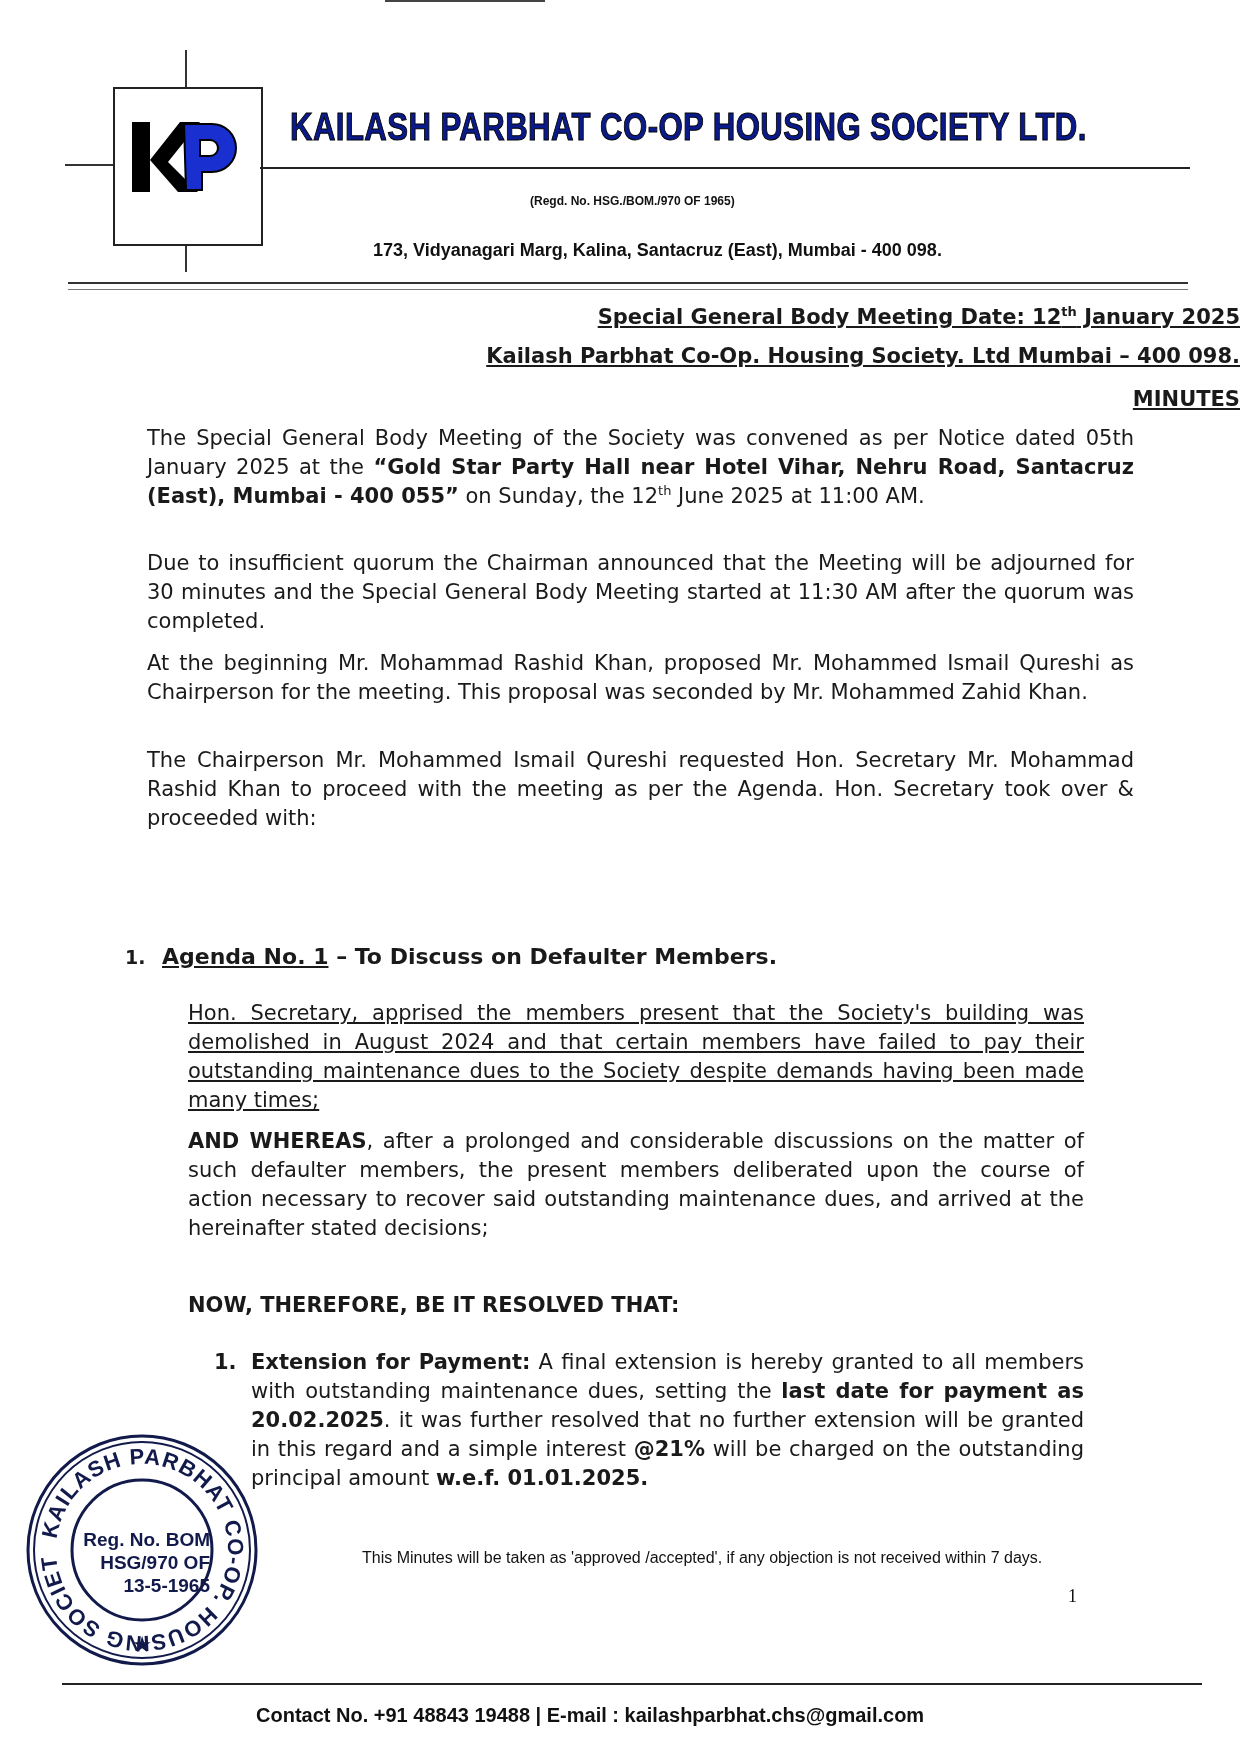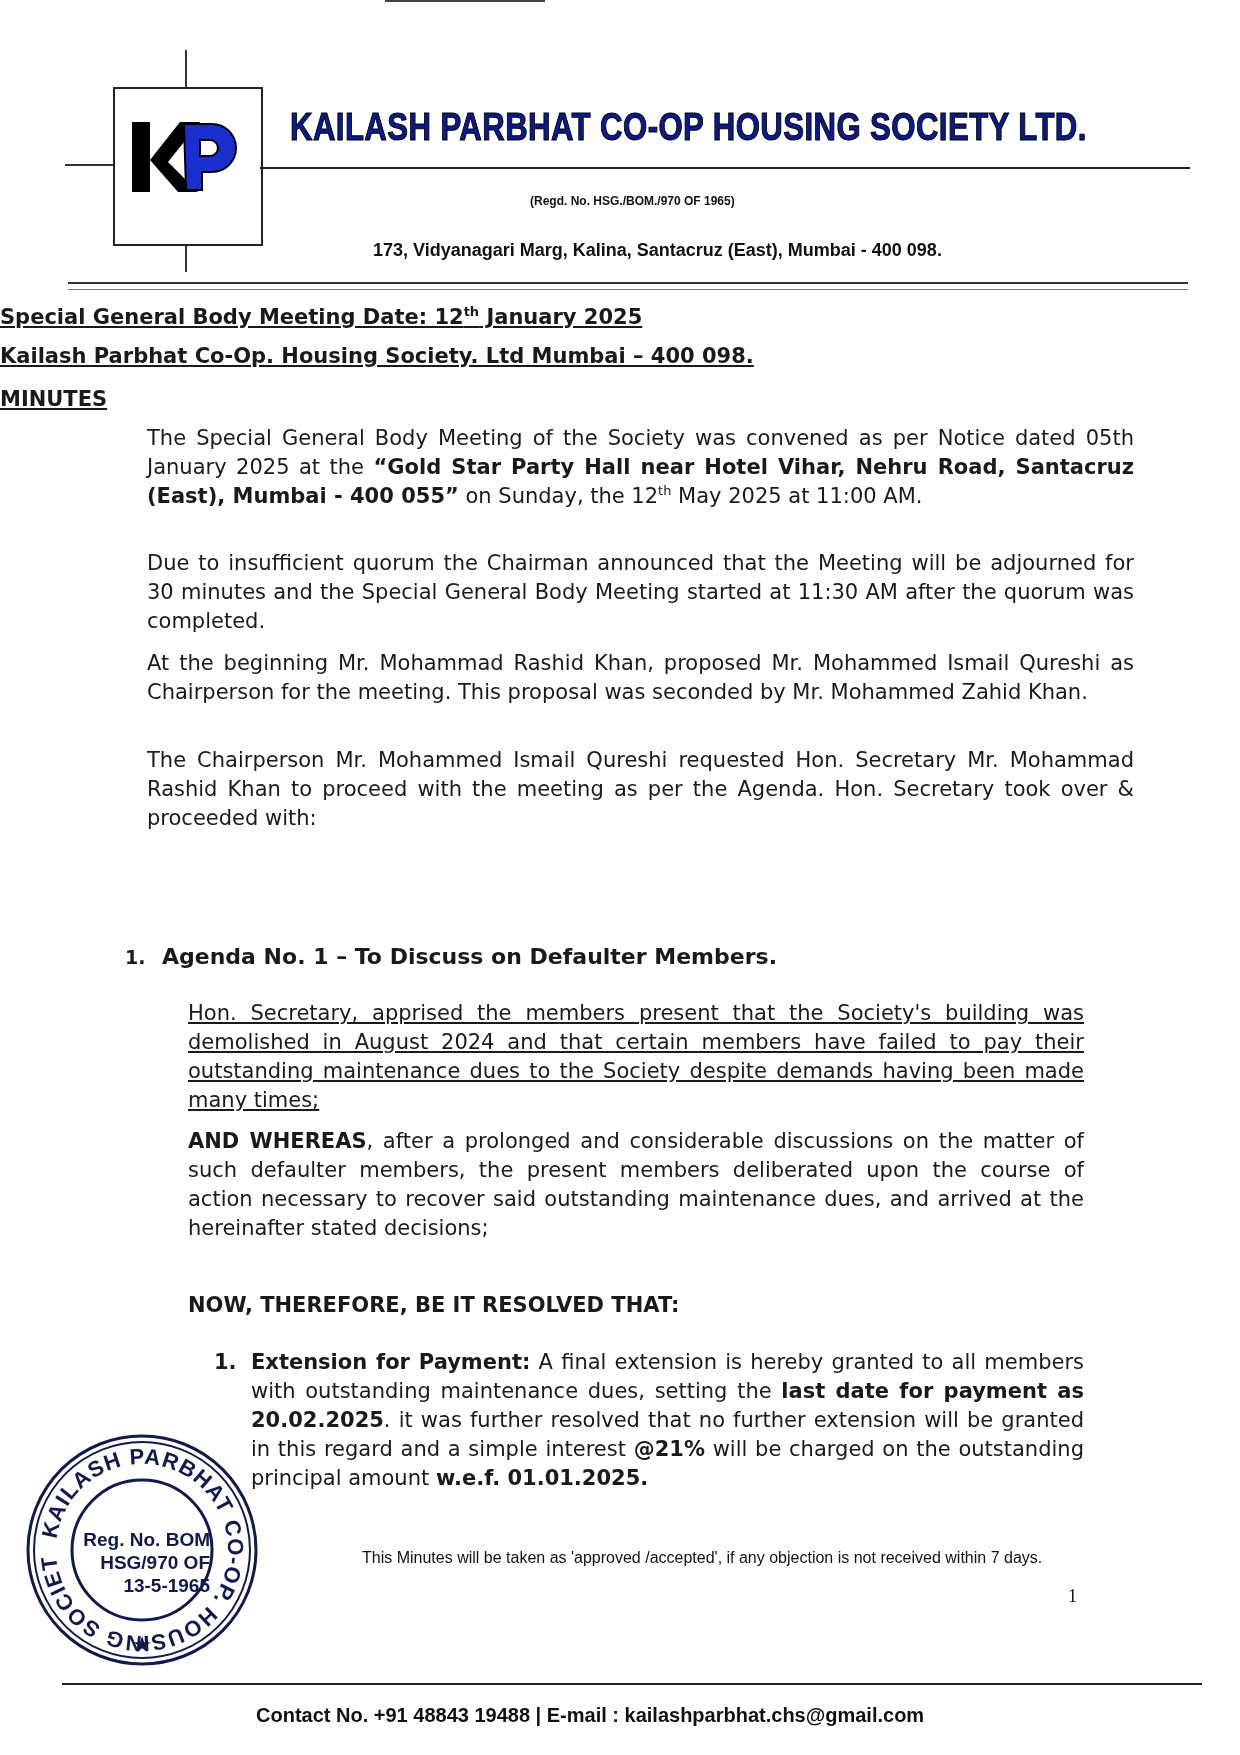--- a/index.html
+++ b/index.html
@@ -11,28 +11,28 @@
   .logo-hline { position: absolute; left: 65px; top: 164px; width: 50px; height: 2px; background: #333; }
   .logo-svg { position: absolute; left: 128px; top: 118px; }
   .org-name { position: absolute; left: 290px; top: 106px; font-family: "Liberation Sans", sans-serif; font-weight: 700; font-size: 38px; color: #0b1a8a; letter-spacing: 0.5px; transform: scaleX(0.82); transform-origin: left top; white-space: nowrap; -webkit-text-stroke: 1px #000; }
   .org-rule { position: absolute; left: 260px; top: 167px; width: 930px; height: 2px; background: #222; }
   .regd { position: absolute; left: 530px; top: 194px; font-family: "Liberation Sans", sans-serif; font-weight: 700; font-size: 12px; white-space: nowrap; }
   .address { position: absolute; left: 373px; top: 240px; font-family: "Liberation Sans", sans-serif; font-weight: 700; font-size: 18px; white-space: nowrap; }
   .header-rule1 { position: absolute; left: 68px; top: 282px; width: 1120px; height: 2px; background: #333; }
   .header-rule2 { position: absolute; left: 68px; top: 289px; width: 1120px; height: 1px; background: #777; }
 
   .content { position: absolute; left: 0; top: 0; width: 1240px; font-family: "DejaVu Sans", sans-serif; font-size: 21px; line-height: 30px; color: #1a1a1a; }
-  .title { position: absolute; left: 0; width: 1240px; text-align: left; font-weight: 700; text-decoration: underline; font-size: 21px; white-space: nowrap; }
+  .title { position: absolute; left: 0; width: 1240px; text-align: right; font-weight: 700; text-decoration: underline; font-size: 21px; white-space: nowrap; }
   .title sup { font-size: 13px; }
   .para { position: absolute; left: 147px; width: 987px; text-align: justify; font-size: 21px; line-height: 29px; }
   .para b { font-weight: 700; }
   .para sup { font-size: 13px; line-height: 0; }
   .agenda { position: absolute; left: 125px; top: 942px; font-weight: 700; font-size: 22px; white-space: nowrap; }
   .agenda .num { display:inline-block; width: 37px; font-size: 19px; }
-  .agenda .ag-link { }
+  .agenda .ag-link { text-decoration: underline; }
   .sub { position: absolute; left: 188px; width: 896px; text-align: justify; font-size: 21px; line-height: 29px; }
   .resolved { position: absolute; left: 188px; top: 1290px; font-weight: 700; font-size: 21px; }
   .res-item { position: absolute; left: 214px; top: 1348px; width: 870px; font-size: 21px; line-height: 29px; text-align: justify; }
   .res-item .n { position: absolute; left: 0; top: 0; font-weight: 700; }
   .res-item .body { display:block; padding-left: 37px; }
 
   .stamp { position: absolute; left: 22px; top: 1430px; width: 240px; height: 240px; }
   .stamp-text { position: absolute; left: 60px; top: 1528px; width: 150px; text-align: right; font-family: "Liberation Sans", sans-serif; font-weight: 700; font-size: 19px; line-height: 23px; color: #111a4a; }
   .disclaimer { position: absolute; left: 362px; top: 1549px; font-family: "Liberation Sans", sans-serif; font-size: 16px; white-space: nowrap; }
   .page-num { position: absolute; left: 1068px; top: 1586px; font-family: "Liberation Serif", serif; font-size: 18px; }
@@ -60,21 +60,21 @@
   <div class="address">173, Vidyanagari Marg, Kalina, Santacruz (East), Mumbai - 400 098.</div>
   <div class="header-rule1"></div>
   <div class="header-rule2"></div>
 </div>
 
 <div class="content">
   <div class="title" style="top:297px;"><span>Special General Body Meeting Date: 12</span><sup>th</sup><span> January 2025</span></div>
   <div class="title" style="top:341px;">Kailash Parbhat Co-Op. Housing Society. Ltd Mumbai – 400 098.</div>
   <div class="title" style="top:384px;">MINUTES</div>
 
-  <div class="para" style="top:424px;"><span>The Special General Body Meeting of the Society was convened as per Notice dated 05th January 2025 at the </span><b>“Gold Star Party Hall near Hotel Vihar, Nehru Road, Santacruz (East), Mumbai - 400 055”</b><span> on Sunday, the 12</span><sup>th</sup><span> May 2025 at 11:00 AM.</span></div>
+  <div class="para" style="top:424px;"><span>The Special General Body Meeting of the Society was convened as per Notice dated 05th January 2025 at the </span><b>“Gold Star Party Hall near Hotel Vihar, Nehru Road, Santacruz (East), Mumbai - 400 055”</b><span> on Sunday, the 12</span><sup>th</sup><span> June 2025 at 11:00 AM.</span></div>
   <div class="para" style="top:549px;">Due to insufficient quorum the Chairman announced that the Meeting will be adjourned for 30 minutes and the Special General Body Meeting started at 11:30 AM after the quorum was completed.</div>
   <div class="para" style="top:649px;">At the beginning Mr. Mohammad Rashid Khan, proposed Mr. Mohammed Ismail Qureshi as Chairperson for the meeting. This proposal was seconded by Mr. Mohammed Zahid Khan.</div>
   <div class="para" style="top:746px;">The Chairperson Mr. Mohammed Ismail Qureshi requested Hon. Secretary Mr. Mohammad Rashid Khan to proceed with the meeting as per the Agenda. Hon. Secretary took over &amp; proceeded with:</div>
 
   <div class="agenda"><span class="num">1.</span><span class="ag-link">Agenda No. 1</span><span> – To Discuss on Defaulter Members.</span></div>
 
   <div class="sub" style="top:891px; top:999px;text-decoration:underline;">Hon. Secretary, apprised the members present that the Society's building was demolished in August 2024 and that certain members have failed to pay their outstanding maintenance dues to the Society despite demands having been made many times;</div>
   <div class="sub" style="top:1127px;"><b>AND WHEREAS</b><span>, after a prolonged and considerable discussions on the matter of such defaulter members, the present members deliberated upon the course of action necessary to recover said outstanding maintenance dues, and arrived at the hereinafter stated decisions;</span></div>
 
   <div class="resolved">NOW, THEREFORE, BE IT RESOLVED THAT:</div>

